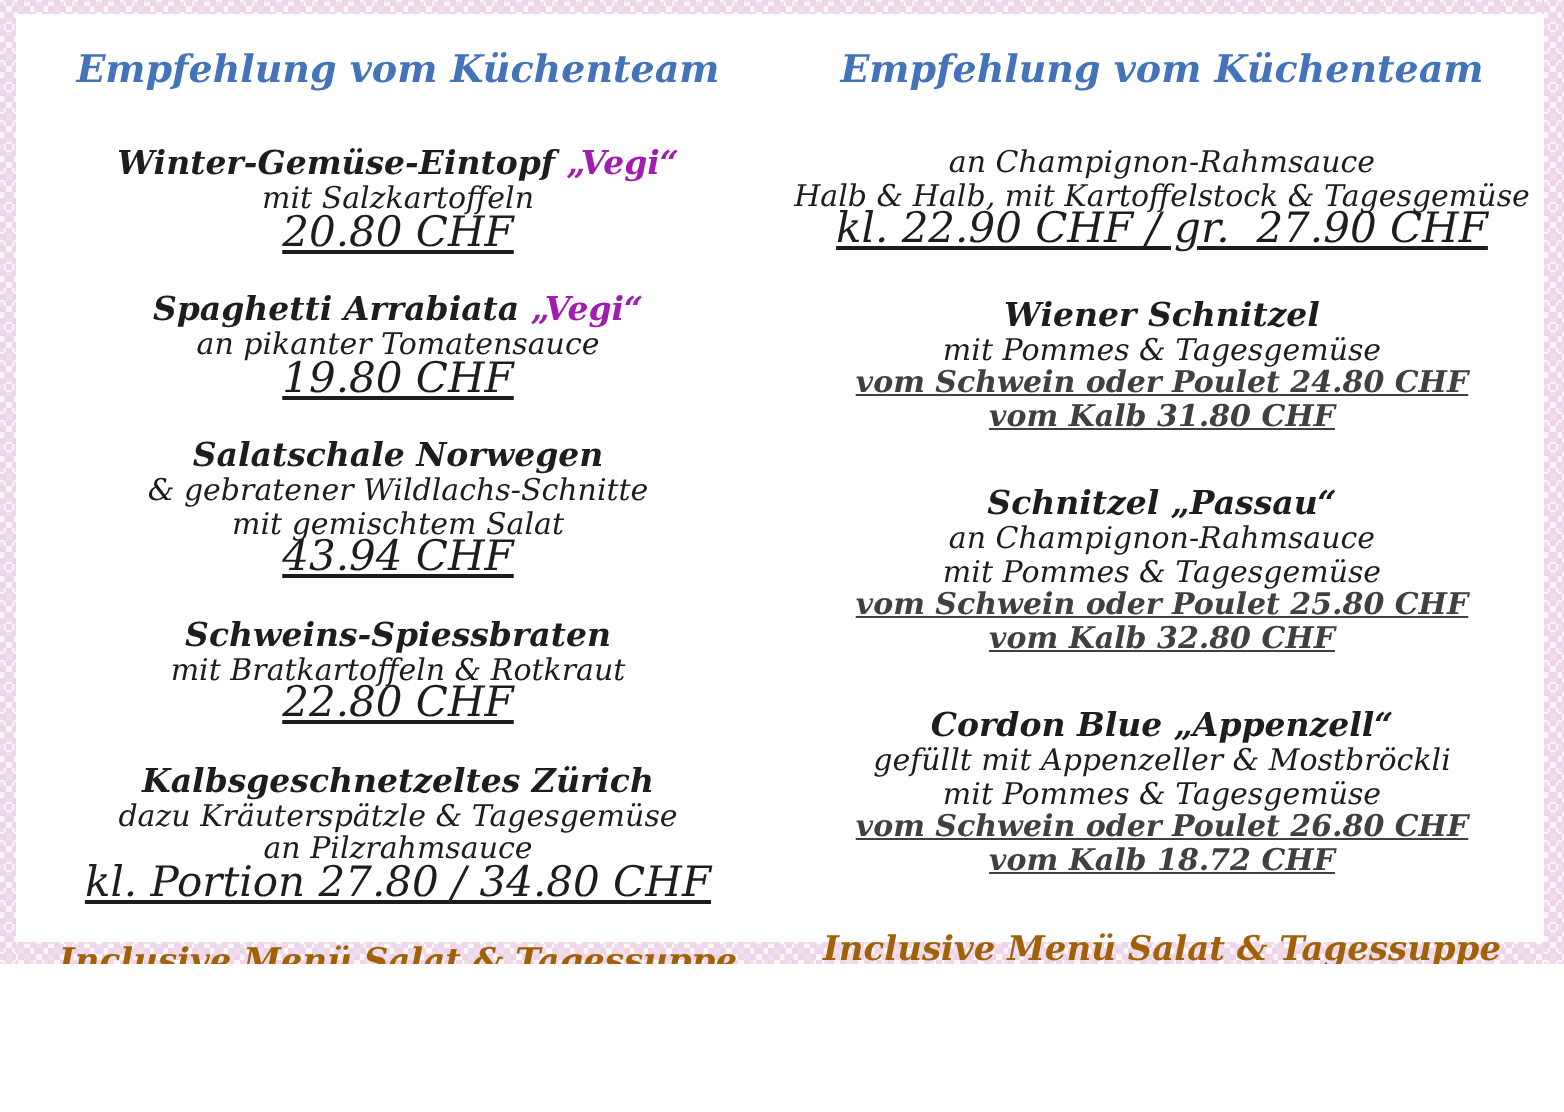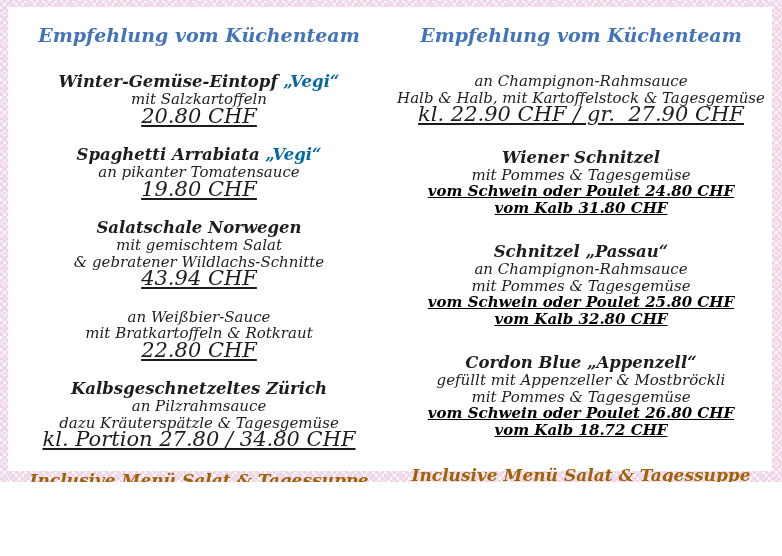--- a/index.html
+++ b/index.html
@@ -50,36 +50,36 @@
     font-style: italic;
     color: #4374ba;
   }
   .menu-item { margin-bottom: 22px; }
   .col-right .menu-item { margin-bottom: 26px; }
   .item-title {
     font-size: 16.5px;
     line-height: 18px;
     font-weight: bold;
   }
-  .accent { color: #0369a1; }
+  .accent { color: #a21caf; }
   .item-line {
     font-size: 15px;
     line-height: 16.5px;
   }
   .item-price {
     font-size: 21px;
     line-height: 16.5px;
     text-decoration: underline;
     white-space: pre-wrap;
   }
   .blue-price {
     font-size: 15px;
     line-height: 17px;
     font-weight: bold;
-    color: #000000;
+    color: #404040;
     text-decoration: underline;
   }
   .col-footer {
     margin-top: 18px;
     font-size: 17px;
     line-height: 20px;
     font-weight: bold;
     color: #a16207;
   }
 </style>
@@ -104,35 +104,35 @@
       </div>
 
       <div class="menu-item">
         <div class="item-title"><span>Spaghetti Arrabiata</span> <span class="accent">„Vegi“</span></div>
         <div class="item-line">an pikanter Tomatensauce</div>
         <div class="item-price">19.80 CHF</div>
       </div>
 
       <div class="menu-item">
         <div class="item-title">Salatschale Norwegen</div>
+        <div class="item-line">&amp; gebratener Wildlachs-Schnitte</div>
         <div class="item-line">mit gemischtem Salat</div>
-        <div class="item-line">&amp; gebratener Wildlachs-Schnitte</div>
         <div class="item-price">43.94 CHF</div>
       </div>
 
       <div class="menu-item">
-        <div class="item-line">an Weißbier-Sauce</div>
+        <div class="item-title">Schweins-Spiessbraten</div>
         <div class="item-line">mit Bratkartoffeln &amp; Rotkraut</div>
         <div class="item-price">22.80 CHF</div>
       </div>
 
       <div class="menu-item">
         <div class="item-title">Kalbsgeschnetzeltes Zürich</div>
+        <div class="item-line">dazu Kräuterspätzle &amp; Tagesgemüse</div>
         <div class="item-line">an Pilzrahmsauce</div>
-        <div class="item-line">dazu Kräuterspätzle &amp; Tagesgemüse</div>
         <div class="item-price">kl. Portion 27.80 / 34.80 CHF</div>
       </div>
 
       <div class="col-footer">Inclusive Menü Salat &amp; Tagessuppe</div>
     </div>
 
     <div class="column col-right">
       <h1 class="col-header">Empfehlung vom Küchenteam</h1>
 
       <div class="menu-item">

